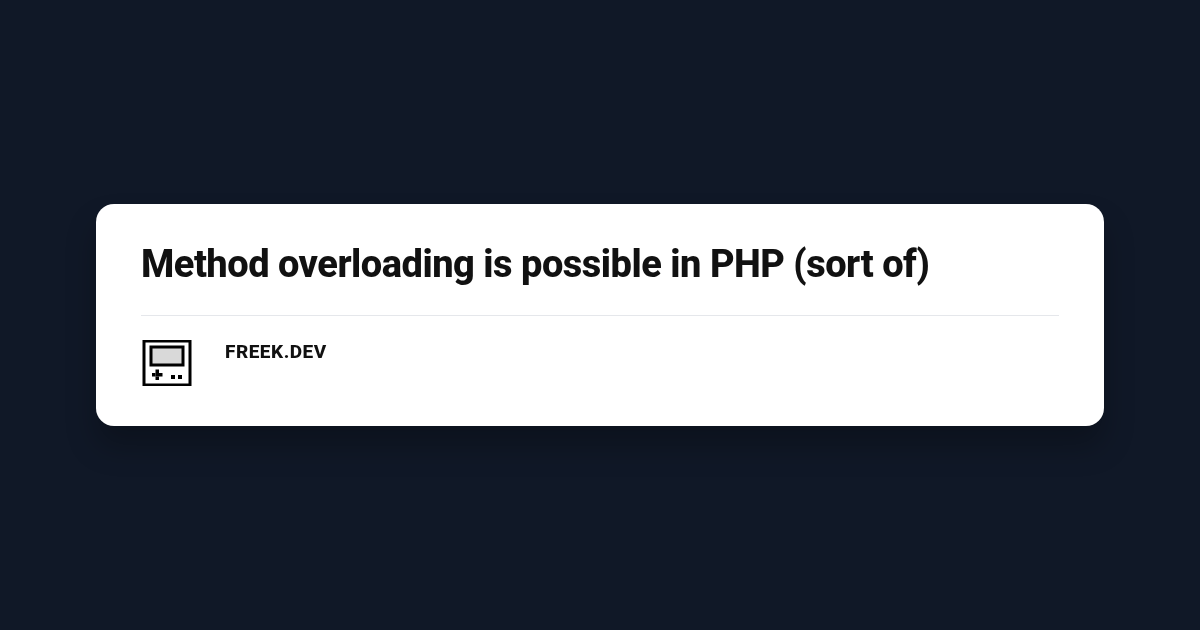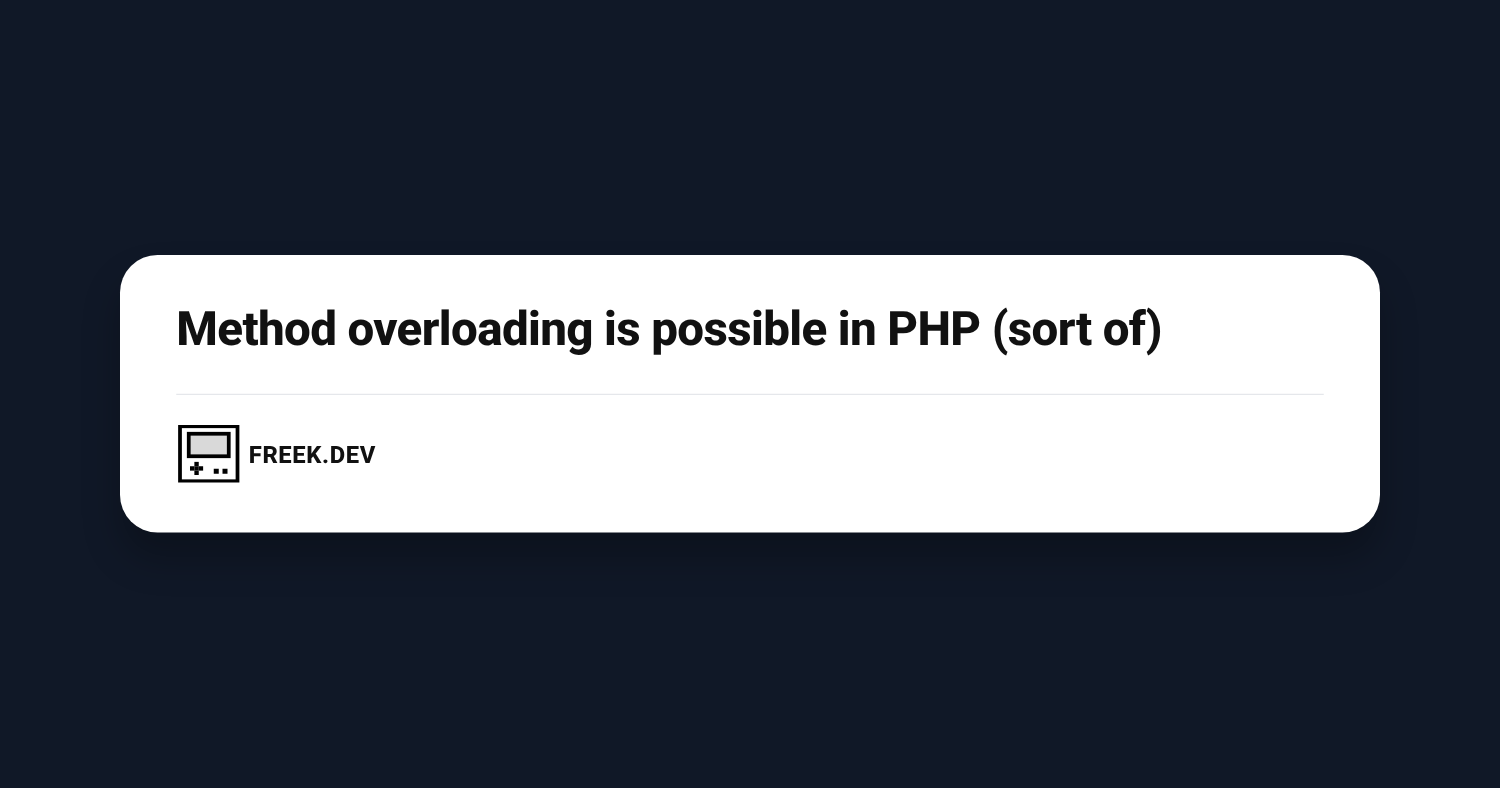--- a/index.html
+++ b/index.html
@@ -11,42 +11,42 @@
       width: 1200px;
       height: 630px;
       background-color: #101827;
       display: flex;
       align-items: center;
       justify-content: center;
       font-family: -apple-system, BlinkMacSystemFont, "Segoe UI", Roboto, "Helvetica Neue", Arial, sans-serif;
     }
     .card {
       background-color: #ffffff;
-      border-radius: 30px;
+      border-radius: 18px;
       width: 1008px;
       padding: 38px 45px 40px 45px;
       box-shadow: 0 20px 30px rgba(0,0,0,0.25);
     }
     .title {
       font-size: 38px;
       font-weight: 800;
       color: #111111;
       letter-spacing: -0.5px;
       line-height: 1.2;
       padding-bottom: 28px;
     }
     .divider {
       border: none;
       border-top: 1px solid #e5e7eb;
       margin-bottom: 24px;
     }
     .footer {
       display: flex;
-      align-items: center;
-      gap: 6px;
+      align-items: flex-start;
+      gap: 32px;
     }
     .logo-box {
       width: 52px;
       height: 46px;
       flex-shrink: 0;
     }
     .meta {
       display: flex;
       flex-direction: column;
       gap: 2px;

